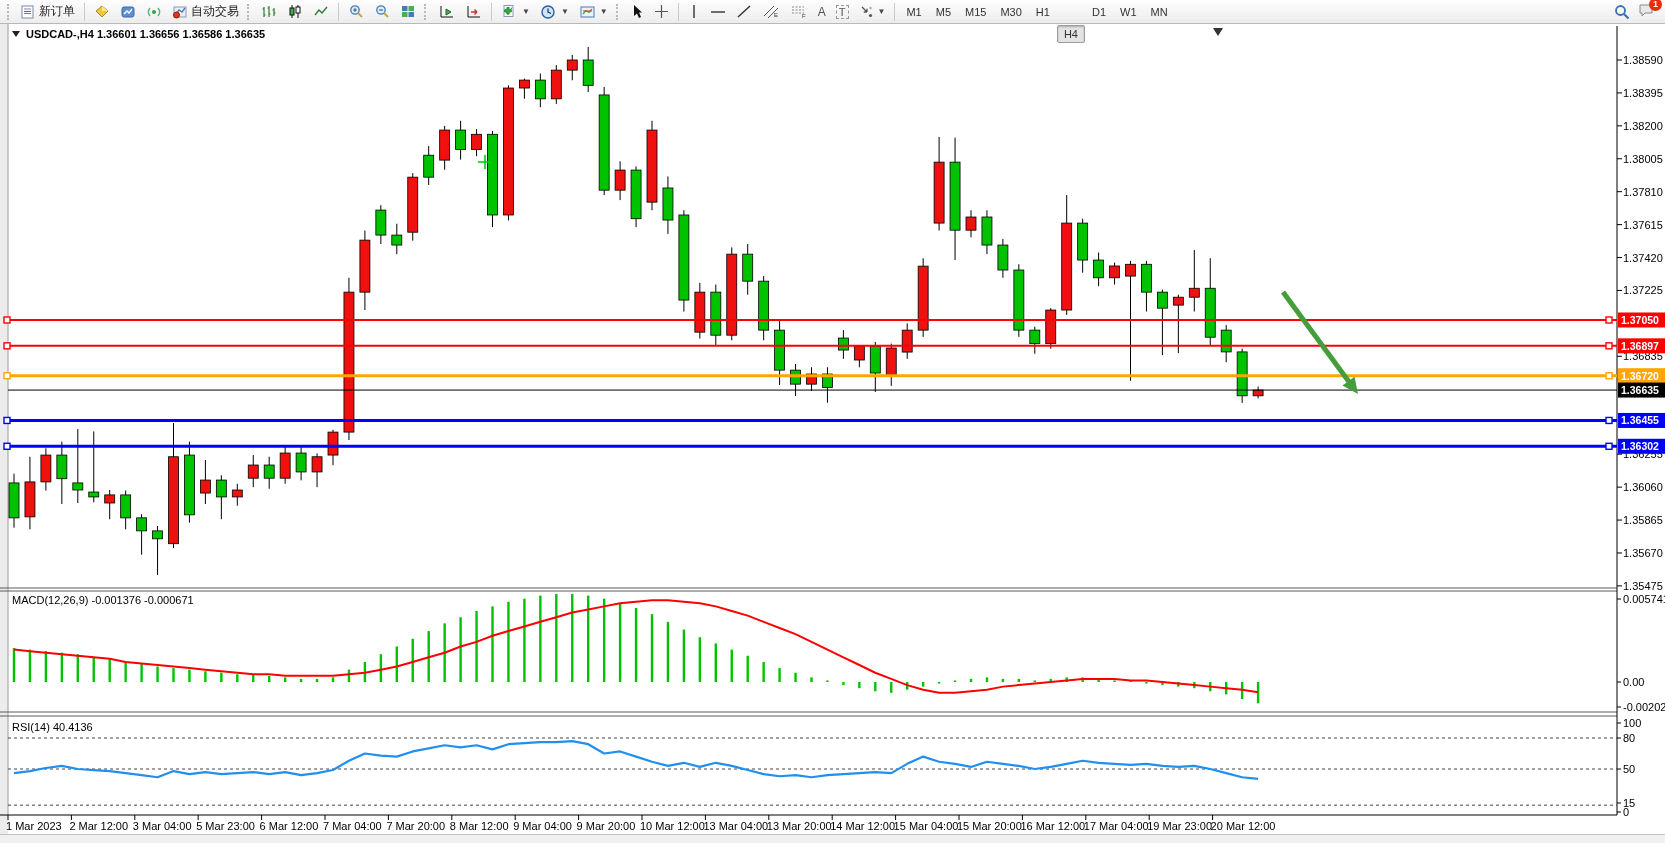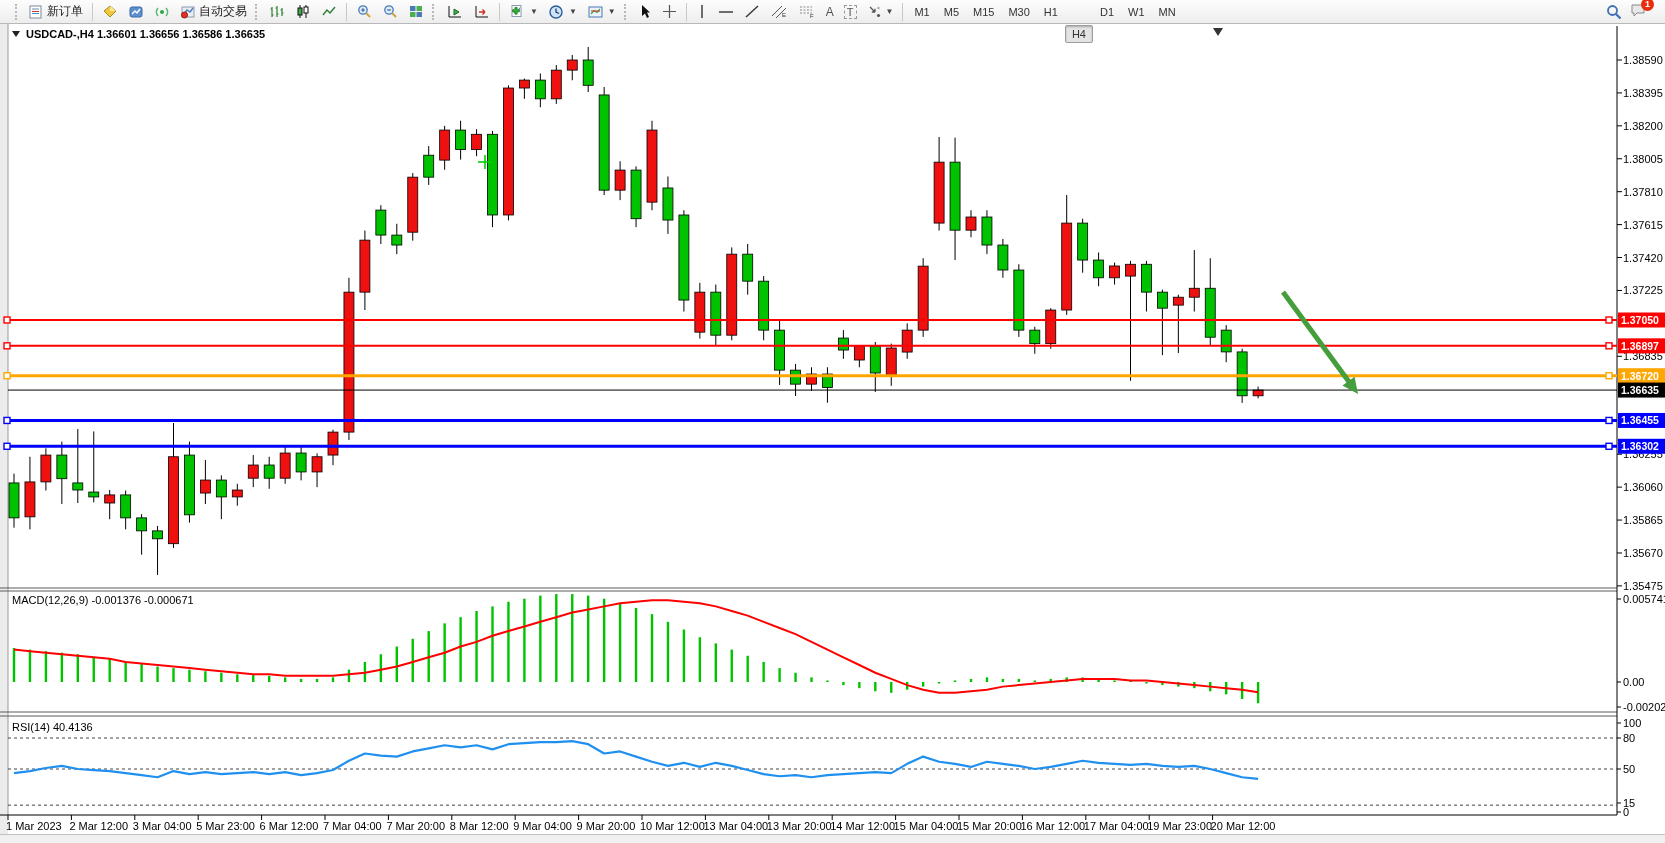--- a/index.html
+++ b/index.html
@@ -1,21 +1,21 @@
 <!DOCTYPE html>
 <html><head>
 <meta charset="utf-8">
 <style>
   html,body{margin:0;padding:0;background:#fff;}
   body{width:1665px;height:843px;overflow:hidden;position:relative;
        font-family:"Liberation Sans",sans-serif;-webkit-font-smoothing:antialiased;}
   
   #toolbar{position:absolute;top:0;left:0;width:100%;height:24px;z-index:5;
     background:linear-gradient(#fdfdfd,#ededed);border-bottom:1px solid #b8b8b8;
-    display:flex;align-items:center;padding:0 12px;box-sizing:border-box;font-size:12px;color:#222;}
+    display:flex;align-items:center;padding:0 4px;box-sizing:border-box;font-size:12px;color:#222;}
   .grp{display:flex;align-items:center;height:22px;}
   .grip{width:4px;height:16px;margin:0 3px;border-left:2px dotted #b9b9b9;}
   .sep{width:1px;height:18px;background:#c9c9c9;margin:0 4px;}
   .tbtn{display:flex;align-items:center;gap:3px;padding:1px 4px;height:20px;border:1px solid transparent;
         border-radius:2px;cursor:default;white-space:nowrap;}
   .tbtn svg{display:block;}
   .caret{font-size:8px;color:#444;margin-left:1px;}
   .tf{padding:2px 6px;font-size:11px;color:#333;border:1px solid transparent;border-radius:2px;}
   .tf.active{background:#e4e4e4;border-color:#9d9d9d;box-shadow:inset 0 1px 2px rgba(0,0,0,.25);margin-top:44px;}
   #tb-right{margin-left:auto;display:flex;align-items:center;gap:8px;padding-right:6px;}

